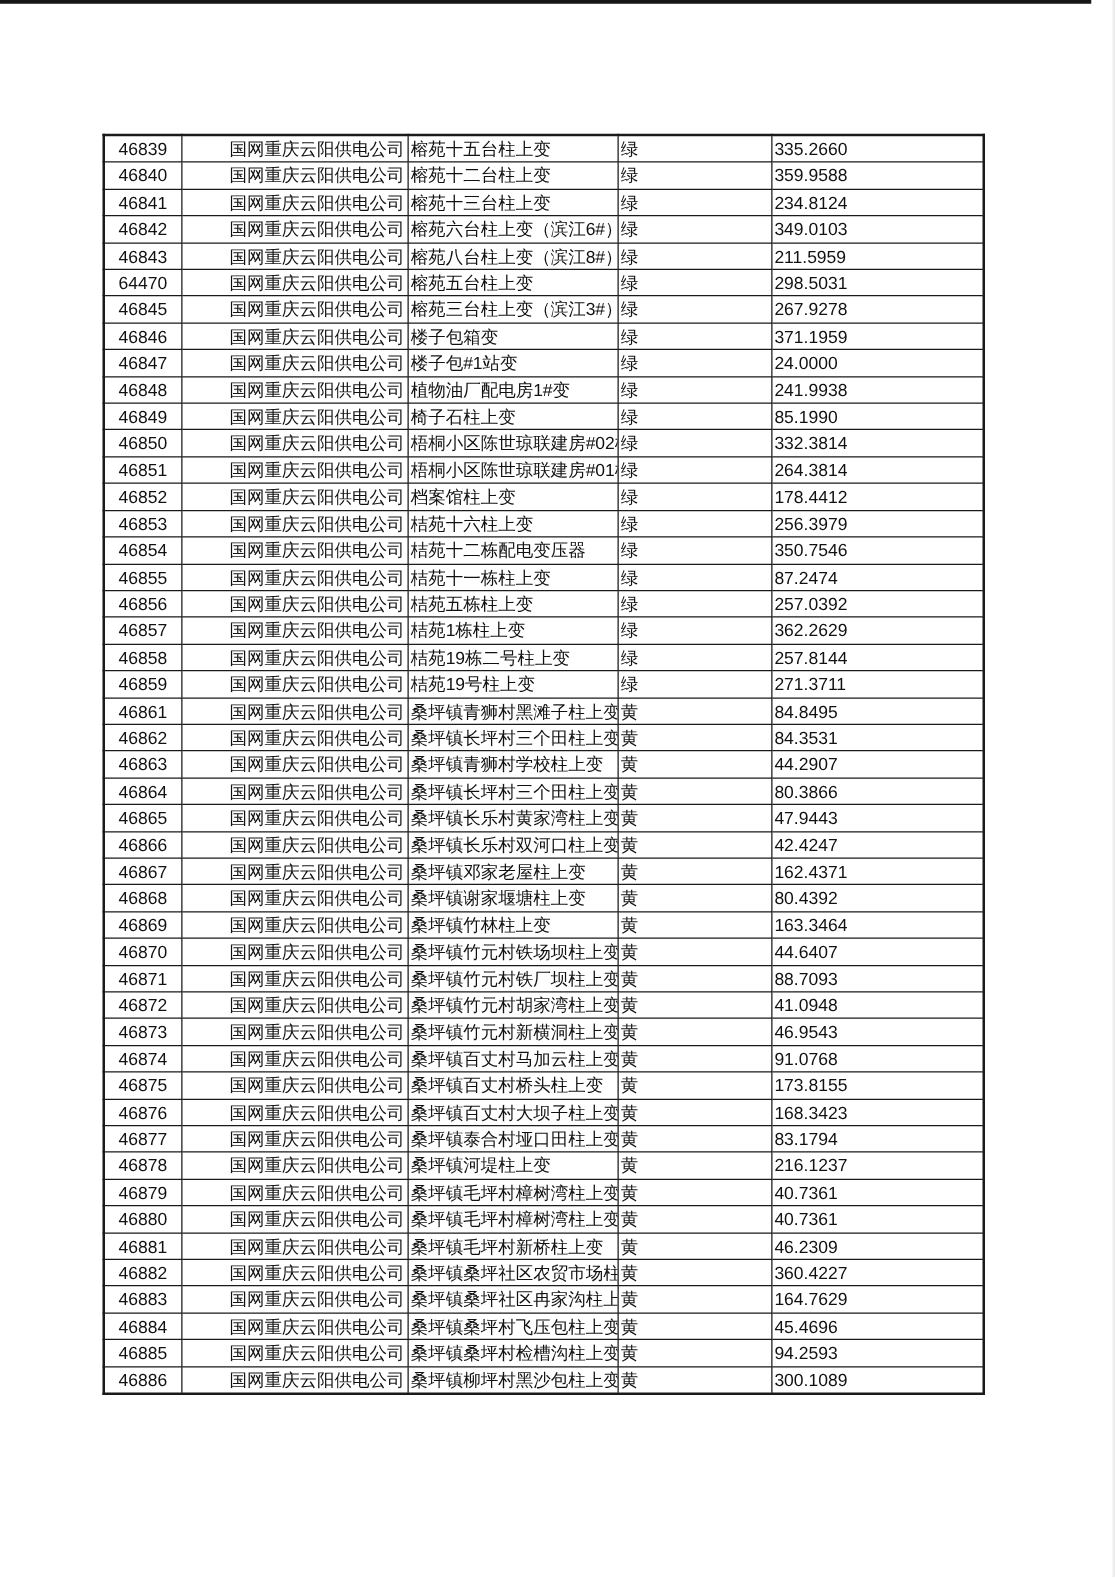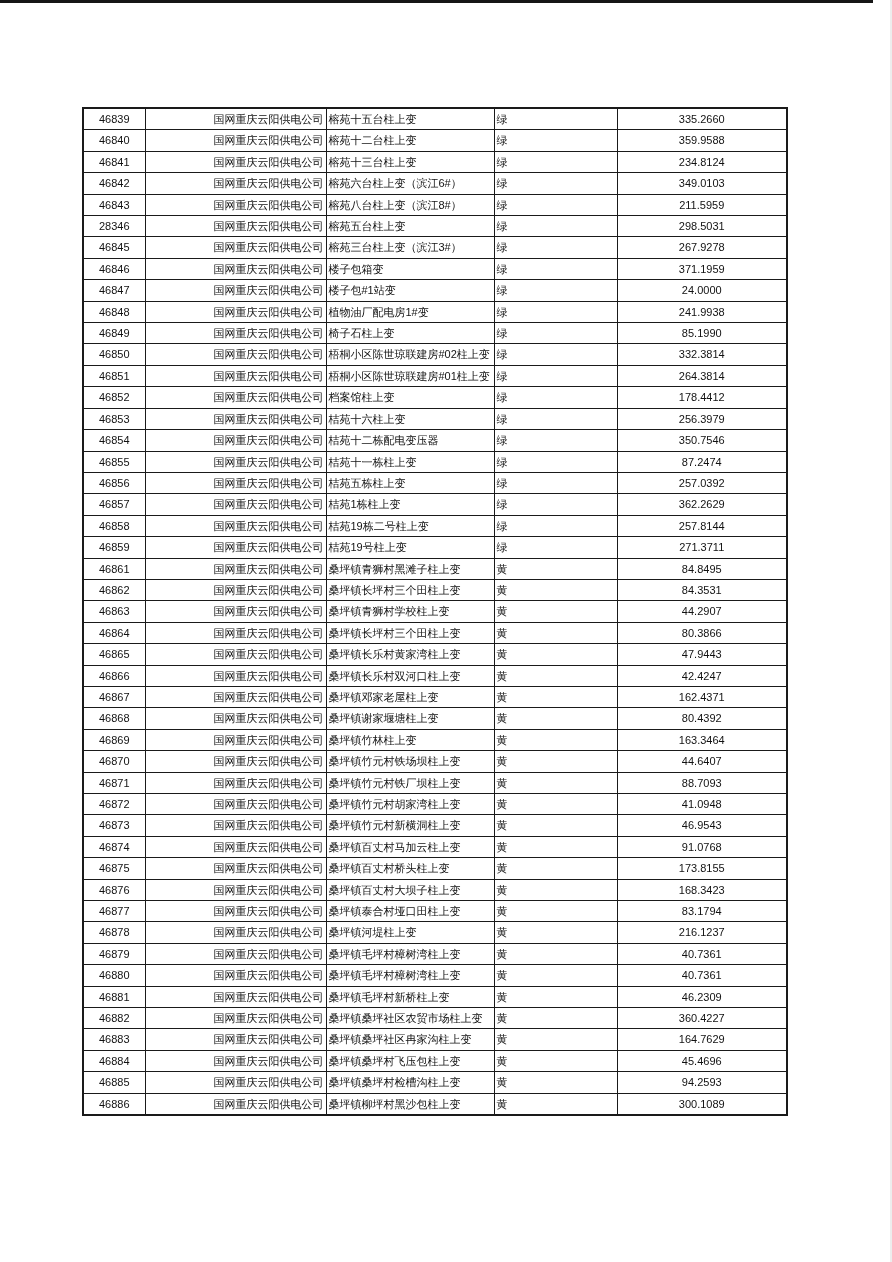--- a/index.html
+++ b/index.html
@@ -36,42 +36,42 @@
   .table-wrap {
     position: absolute;
     left: 82px;
     top: 107px;
   }
   table.data-table {
     border-collapse: collapse;
     table-layout: fixed;
     width: 704px;
     border: 2px solid #1a1a1a;
-    font-size: 11px;
+    font-size: 14px;
     color: #111111;
   }
   table.data-table td {
     border: 1px solid #1a1a1a;
     height: 20.4px;
     line-height: 20.4px;
     padding: 0 2px;
     white-space: nowrap;
     overflow: hidden;
     vertical-align: middle;
   }
   col.c-id     { width: 62px;  }
   col.c-company{ width: 181px; }
   col.c-name   { width: 168px; }
   col.c-status { width: 123px; }
   col.c-value  { width: 170px; }
   td.cell-id    { text-align: center; }
   td.cell-company { text-align: right; }
   td.cell-name  { text-align: left; }
   td.cell-status{ text-align: left; }
-  td.cell-value { text-align: center; }
+  td.cell-value { }
 </style>
 </head>
 <body>
 
 <div class="page">
   <div class="top-bar"></div>
   <div class="right-edge-line"></div>
 
   <div class="table-wrap">
     <table class="data-table">
@@ -117,21 +117,21 @@
 
     <tr>
       <td class="cell-id">46843</td>
       <td class="cell-company">国网重庆云阳供电公司</td>
       <td class="cell-name">榕苑八台柱上变（滨江8#）</td>
       <td class="cell-status">绿</td>
       <td class="cell-value">211.5959</td>
     </tr>
 
     <tr>
-      <td class="cell-id">28346</td>
+      <td class="cell-id">64470</td>
       <td class="cell-company">国网重庆云阳供电公司</td>
       <td class="cell-name">榕苑五台柱上变</td>
       <td class="cell-status">绿</td>
       <td class="cell-value">298.5031</td>
     </tr>
 
     <tr>
       <td class="cell-id">46845</td>
       <td class="cell-company">国网重庆云阳供电公司</td>
       <td class="cell-name">榕苑三台柱上变（滨江3#）</td>

